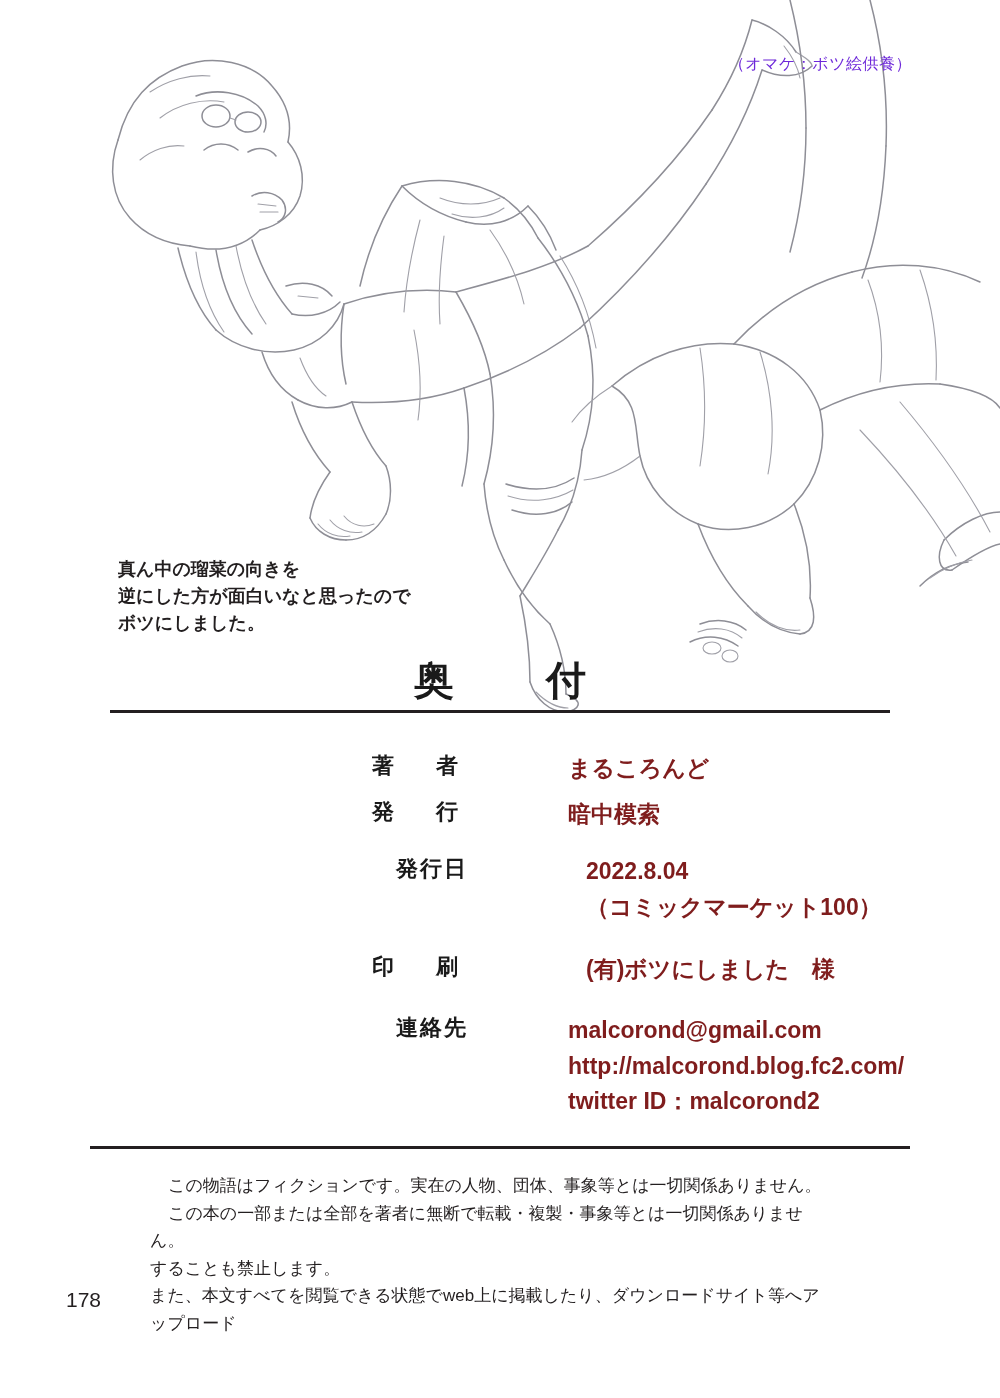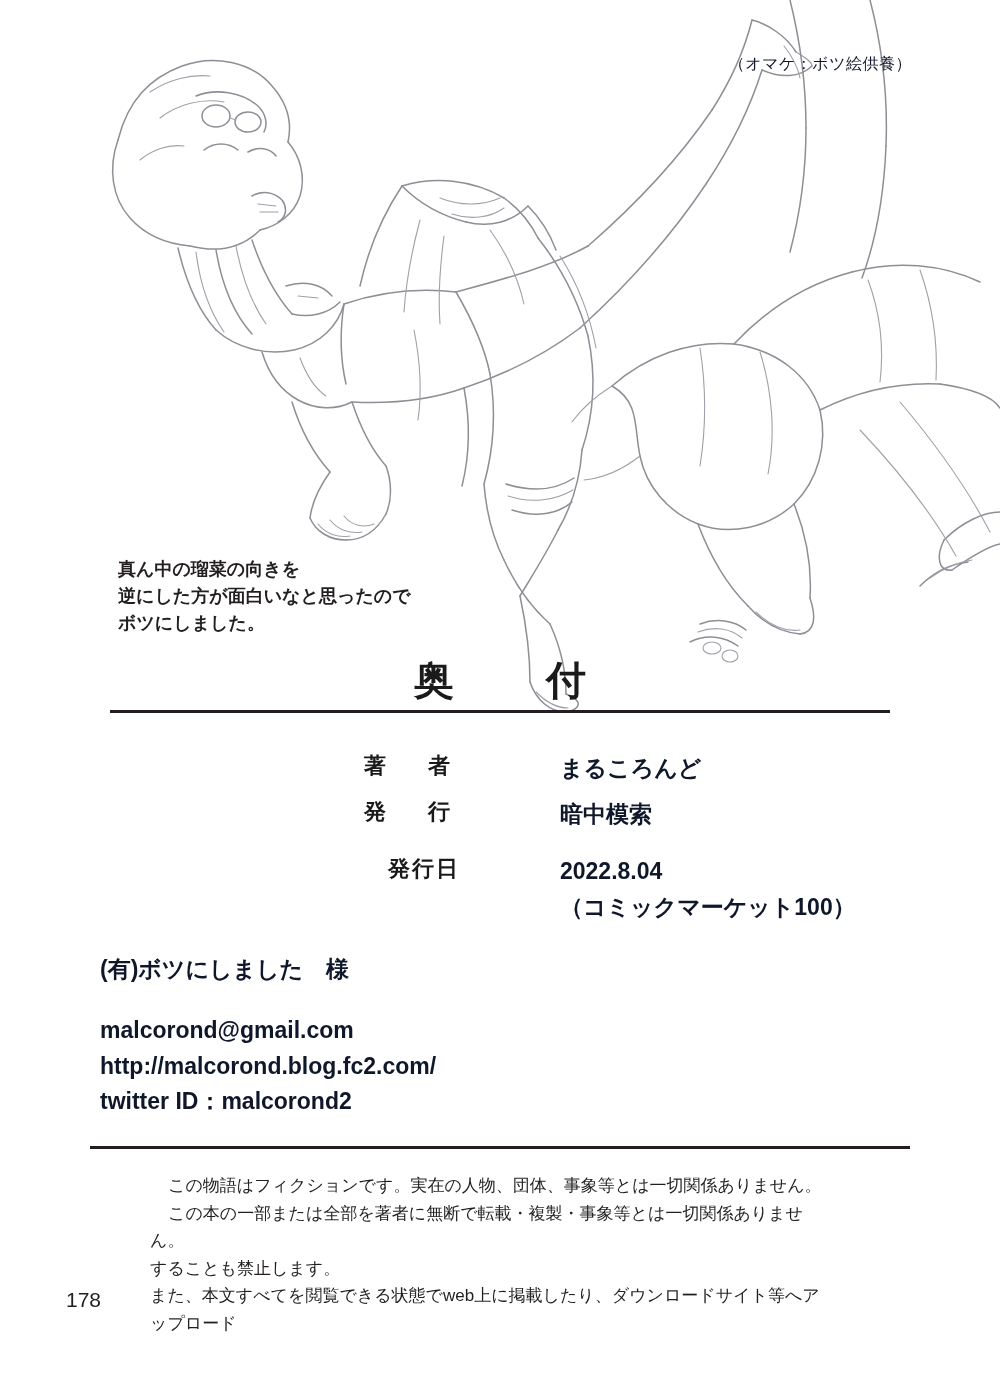--- a/index.html
+++ b/index.html
@@ -30,21 +30,21 @@
   }
 
   
   #omake-note {
     position: absolute;
     right: 88px;
     top: 54px;
     font-size: 16px;
     letter-spacing: 0.5px;
     white-space: nowrap;
-    color: #0f172a;
+    color: #6d28d9;
   }
 
   
   #sketch-note {
     position: absolute;
     left: 118px;
     top: 556px;
     font-size: 18px;
     line-height: 1.5;
     color: #231f20;
@@ -78,21 +78,21 @@
     width: 780px;
     margin-top: 8px;
   }
   #rule-bottom {
     width: 820px;
     margin-top: 26px;
   }
 
   #colophon-rows {
     margin-top: 38px;
-    padding-left: 0;
+    padding-left: 8px;
   }
   .colophon-row {
     display: flex;
     align-items: flex-start;
     margin-bottom: 10px;
   }
   .c-label {
     width: 460px;
     text-align: right;
     padding-right: 0;
@@ -102,26 +102,26 @@
     color: #1a1a1a;
     box-sizing: border-box;
   }
   .c-label.wide {
     letter-spacing: 2px;
   }
   .c-value {
     padding-left: 100px;
     font-size: 23px;
     font-weight: bold;
-    color: #0f172a;
+    color: #7f1d1d;
     line-height: 1.55;
     white-space: pre-line;
   }
   .gap-small { margin-bottom: 22px; }
-  .gap-mid { margin-bottom: 26px; }
+  .gap-mid { margin-bottom: 26px; gap: 18px; }
 
   
   #disclaimer {
     position: absolute;
     left: 0;
     top: 1172px;
     width: 836px;
   }
   #disclaimer p {
     margin: 0;
@@ -336,24 +336,26 @@
       <div class="c-value">暗中模索</div>
     </div>
 
     <div class="colophon-row gap-mid">
       <div class="c-label wide">発行日</div>
       <div class="c-value">2022.8.04
 （コミックマーケット100）</div>
     </div>
 
     <div class="colophon-row gap-mid">
+      <div class="c-label">印　刷</div>
       <div class="c-value">(有)ボツにしました　様</div>
     </div>
 
     <div class="colophon-row">
+      <div class="c-label wide">連絡先</div>
       <div class="c-value">malcorond@gmail.com
 http://malcorond.blog.fc2.com/
 twitter ID：malcorond2</div>
     </div>
   </div>
 
   <div class="rule" id="rule-bottom"></div>
 </div>
 
 <div id="disclaimer">

